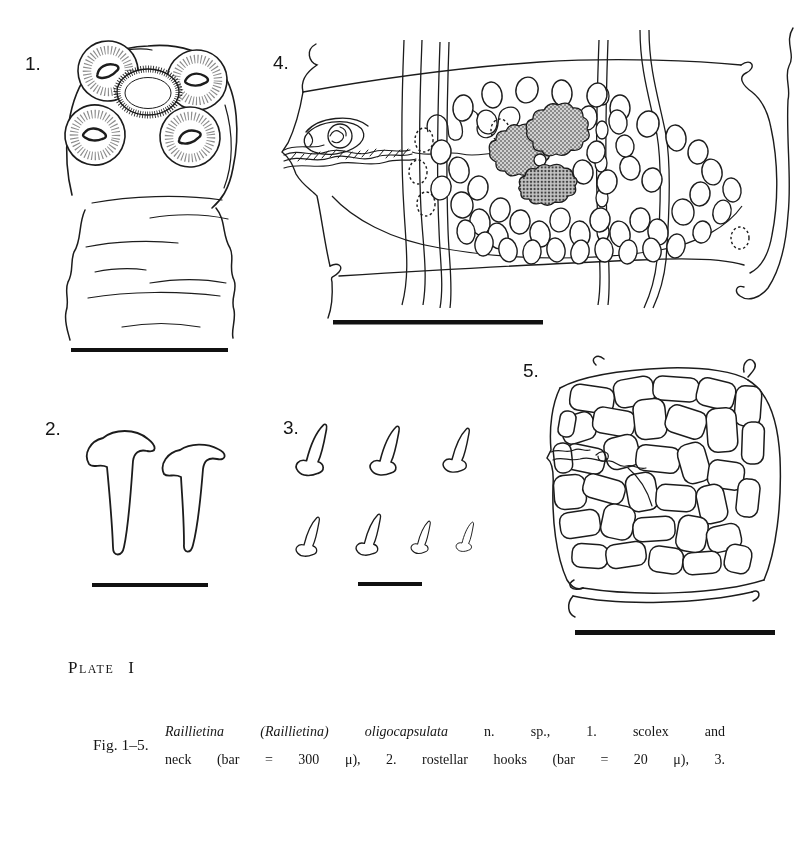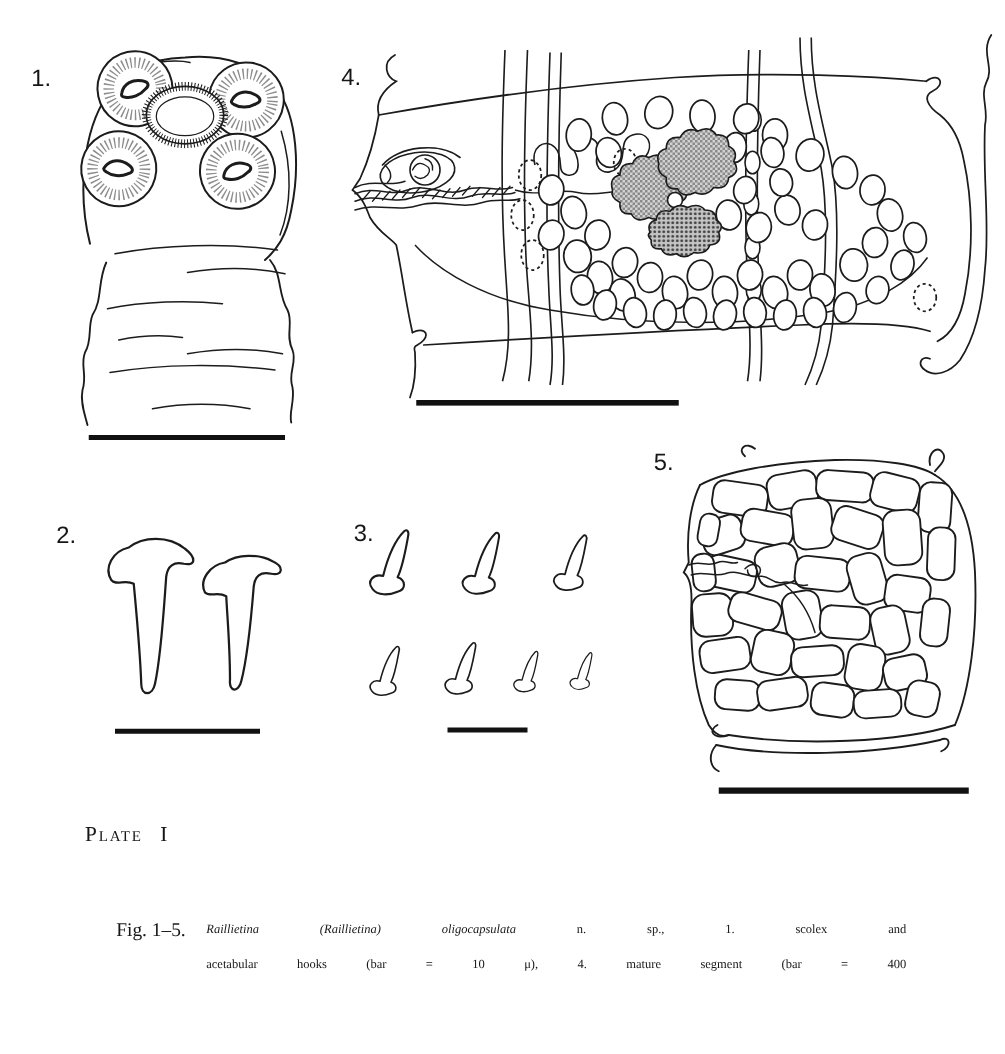--- a/index.html
+++ b/index.html
@@ -29,22 +29,22 @@
     font-variant:normal;
     margin-left:14px;
     letter-spacing:0;
   }
   .fig-caption{position:absolute;left:0;top:714px;width:804px;}
   .fig-label{
     position:absolute;left:93px;top:22px;
     font-size:15.5px;white-space:nowrap;
   }
   .cap-lines{
-    position:absolute;left:165px;top:16px;width:560px;
-    font-size:10px;line-height:28px;font-family:Liberation Serif, serif;
+    position:absolute;left:165px;top:4px;width:560px;
+    font-size:14px;line-height:28px;font-family:Liberation Serif, serif;
   }
   .cap-line{white-space:normal;}
   .just{text-align:justify;text-align-last:justify;}
   .cap-line i{font-style:italic;}
   svg{display:block;}
 </style>
 </head>
 <body>
 
 <div class="plate">
@@ -382,17 +382,17 @@
   </svg>
 
   <div class="plate-title">
     <span>Plate</span><span class="numeral">I</span>
   </div>
 
   <div class="fig-caption">
     <div class="fig-label">Fig. 1–5.</div>
     <div class="cap-lines">
       <div class="cap-line just"><i>Raillietina (Raillietina) oligocapsulata</i><span> n. sp., 1. scolex and</span></div>
-      <div class="cap-line just">acetabular hooks (bar = 10 μ), 4. mature segment (bar = 400</div>
+      <div class="cap-line just">neck (bar = 300 μ), 2. rostellar hooks (bar = 20 μ), 3.</div>
     </div>
   </div>
 
 </div>
 
 </body></html>

